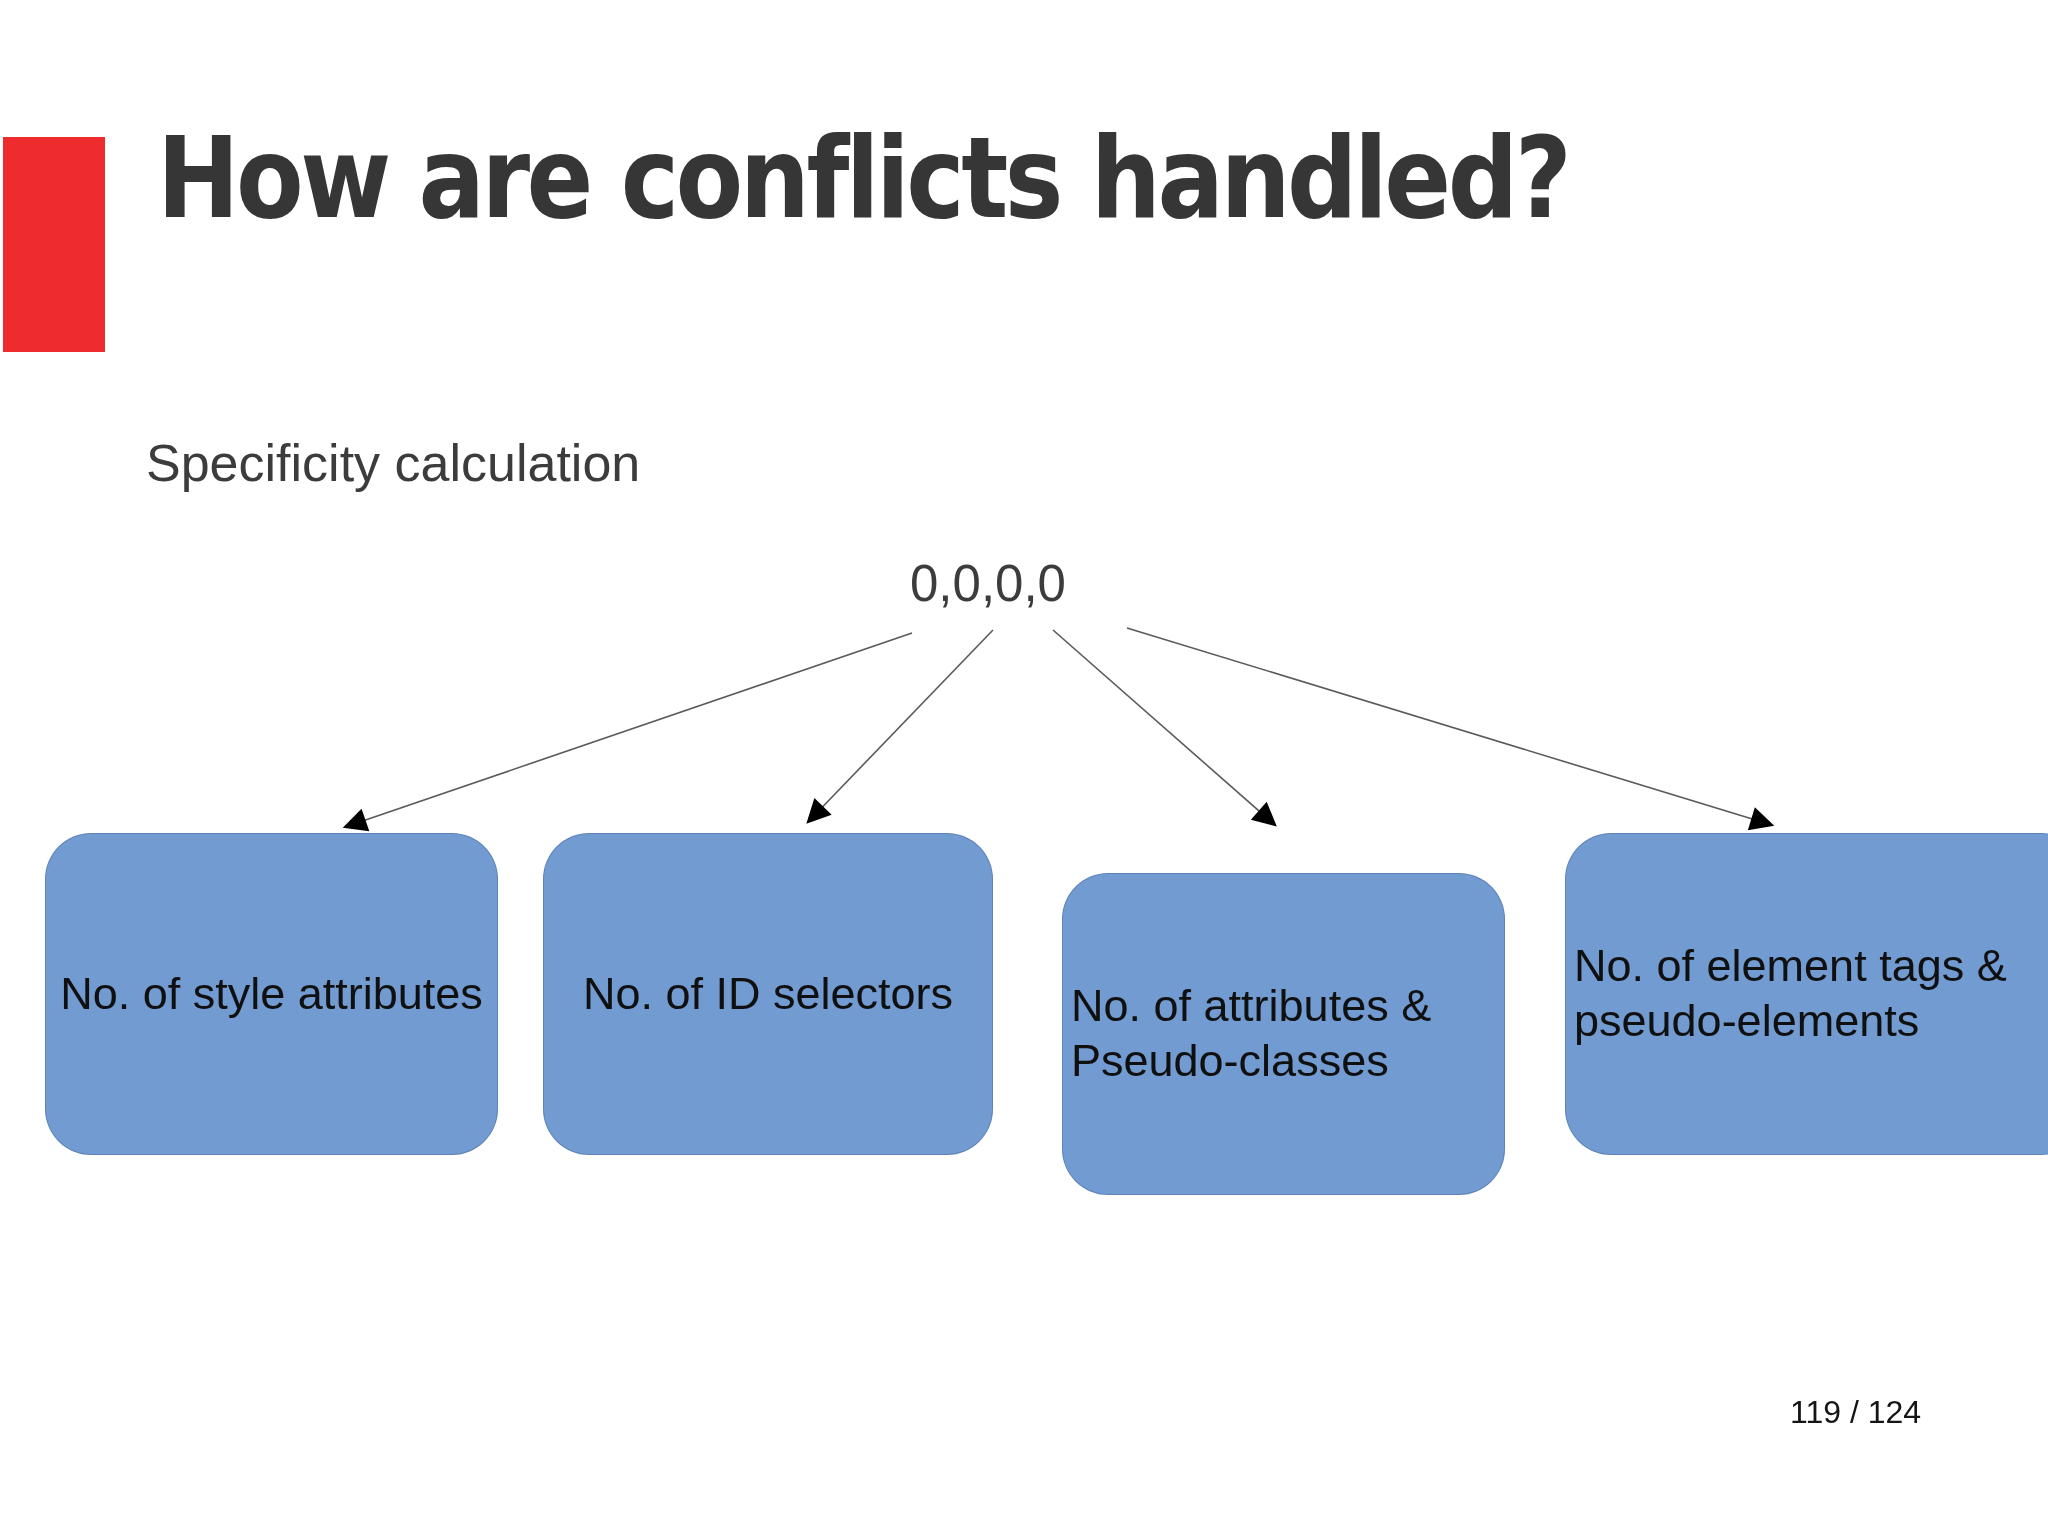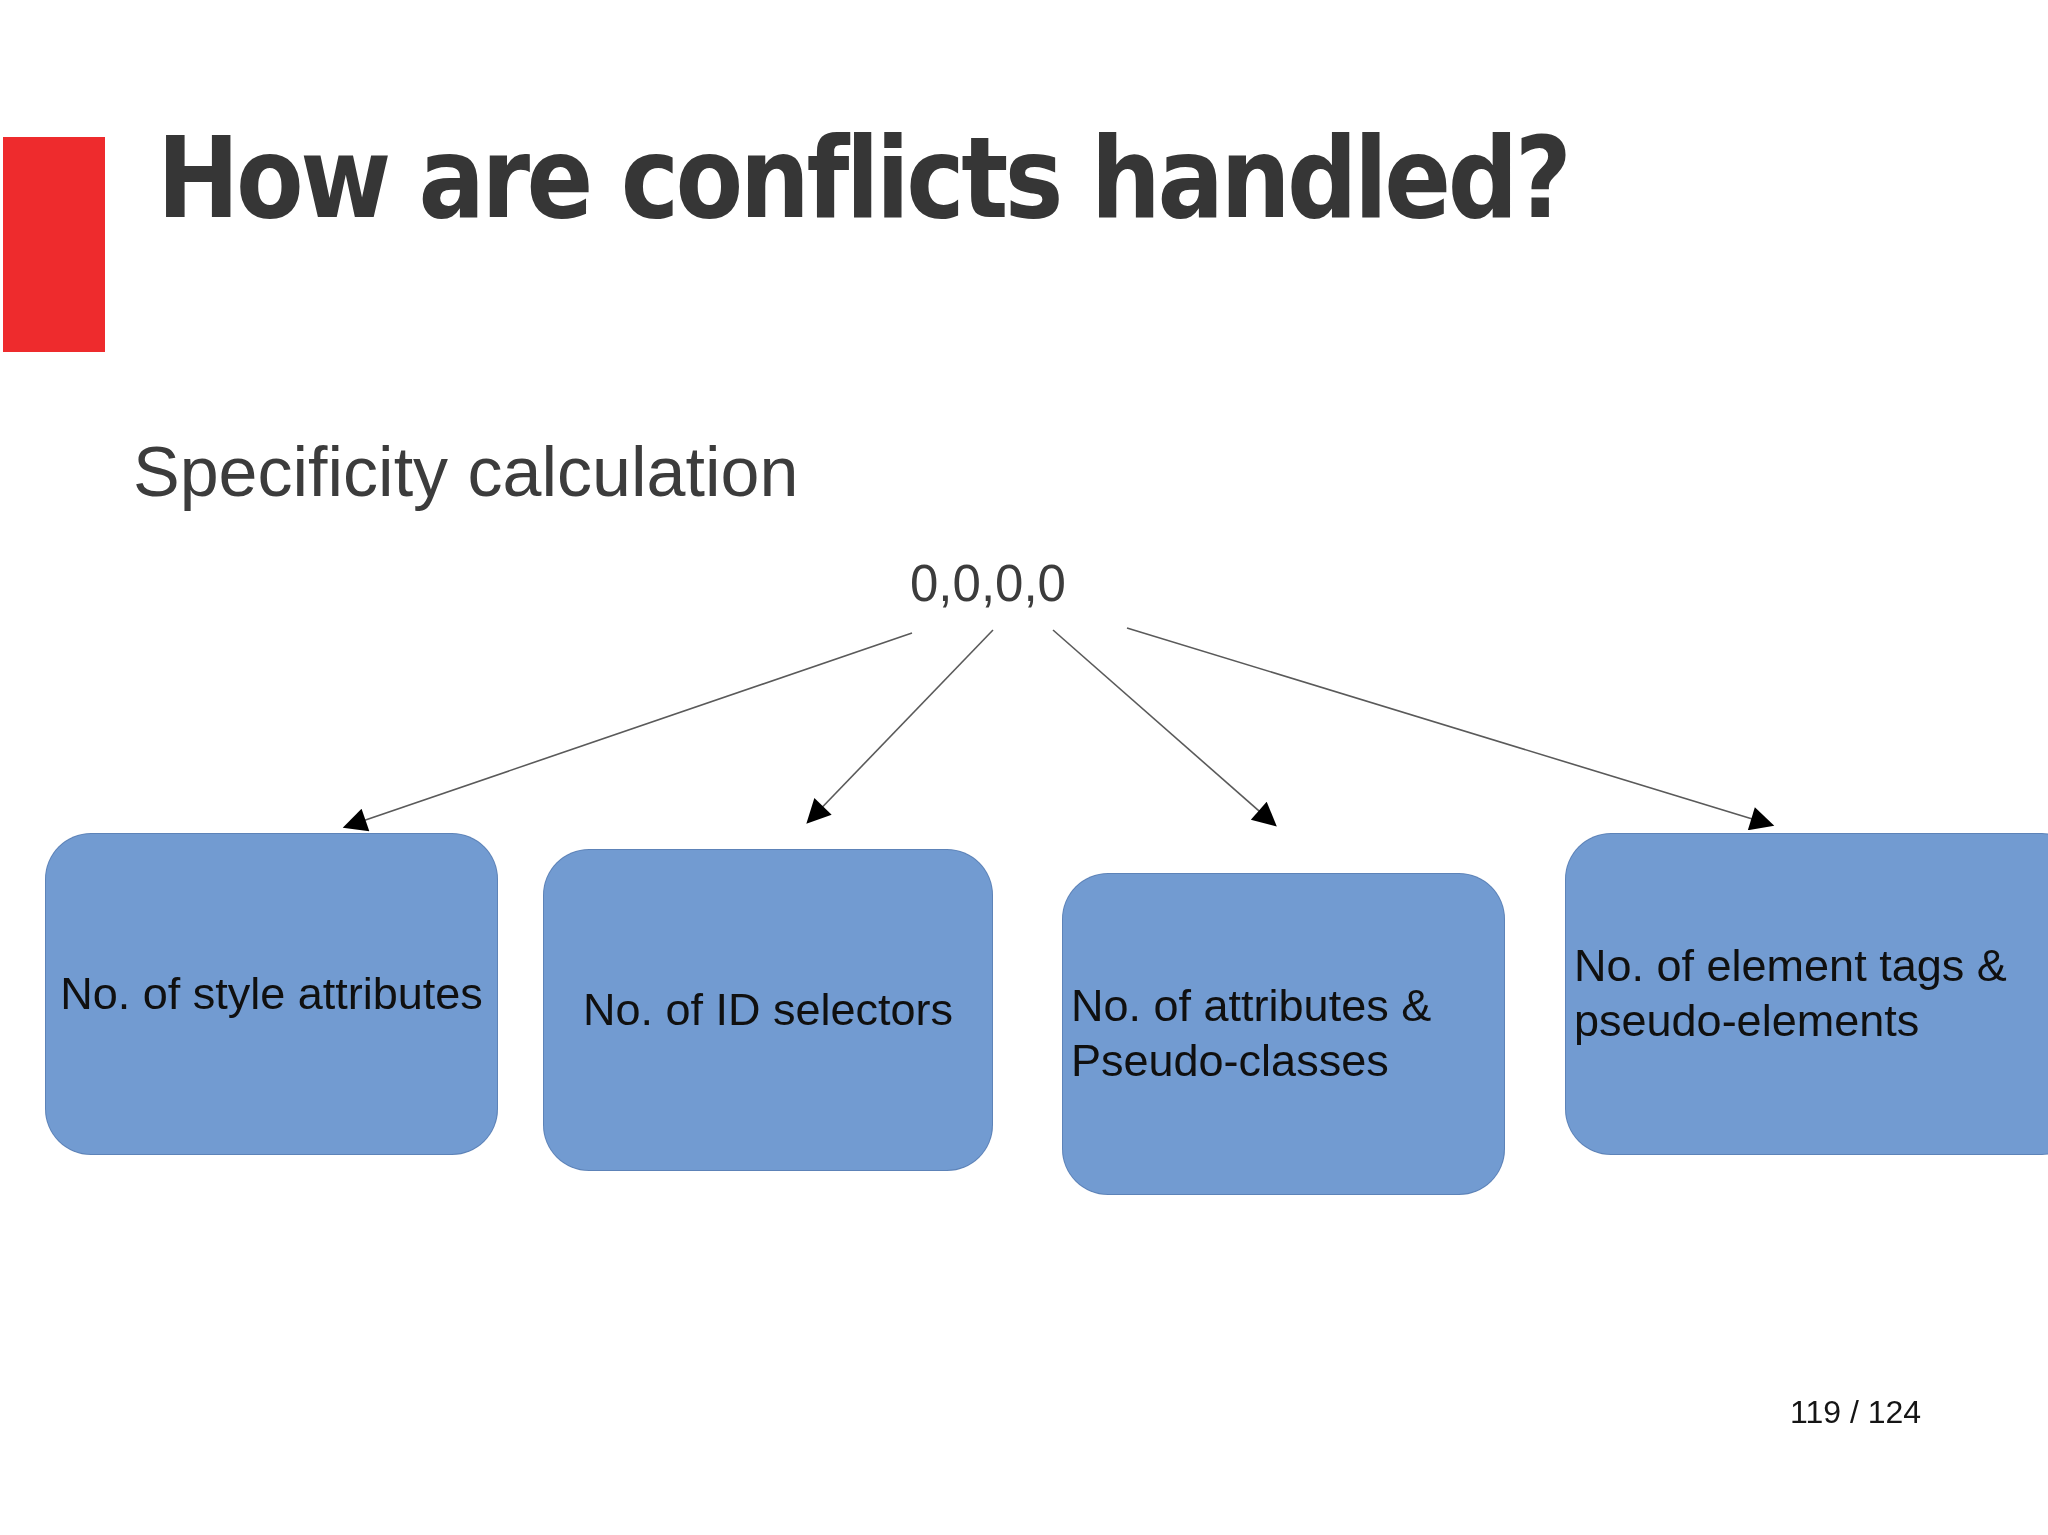--- a/index.html
+++ b/index.html
@@ -36,22 +36,22 @@
     line-height: 1.0;
     letter-spacing: -4px;
     color: var(--title-gray);
     transform: scaleX(0.88);
     transform-origin: 0 0;
     white-space: nowrap;
   }
 
   .slide-subtitle {
     position: absolute;
-    left: 133px; top: 437px;
-    font-size: 70px;
+    left: 146px; top: 437px;
+    font-size: 52px;
     line-height: 1.0;
     color: var(--text-gray);
     white-space: nowrap;
   }
 
   .root-node {
     position: absolute;
     left: 910px; top: 558px;
     font-size: 51px;
     line-height: 1.0;
@@ -82,21 +82,21 @@
     box-sizing: border-box;
     padding: 0 8px;
   }
   .box .box-label {
     font-size: 45px;
     line-height: 1.22;
     color: var(--box-text);
     text-align: left;
   }
   .box.box-1 { left: 45px;   width: 453px; }
-  .box.box-2 { left: 543px;  width: 450px; margin-top: 16px; }
+  .box.box-2 { left: 543px;  width: 450px; }
   .box.box-3 { left: 1062px; width: 443px; margin-top: 40px; }
   .box.box-4 { left: 1565px; width: 523px; }
 
   .page-number {
     position: absolute;
     left: 1790px; top: 1396px;
     font-size: 32px;
     line-height: 1.0;
     color: #151515;
     white-space: nowrap;

